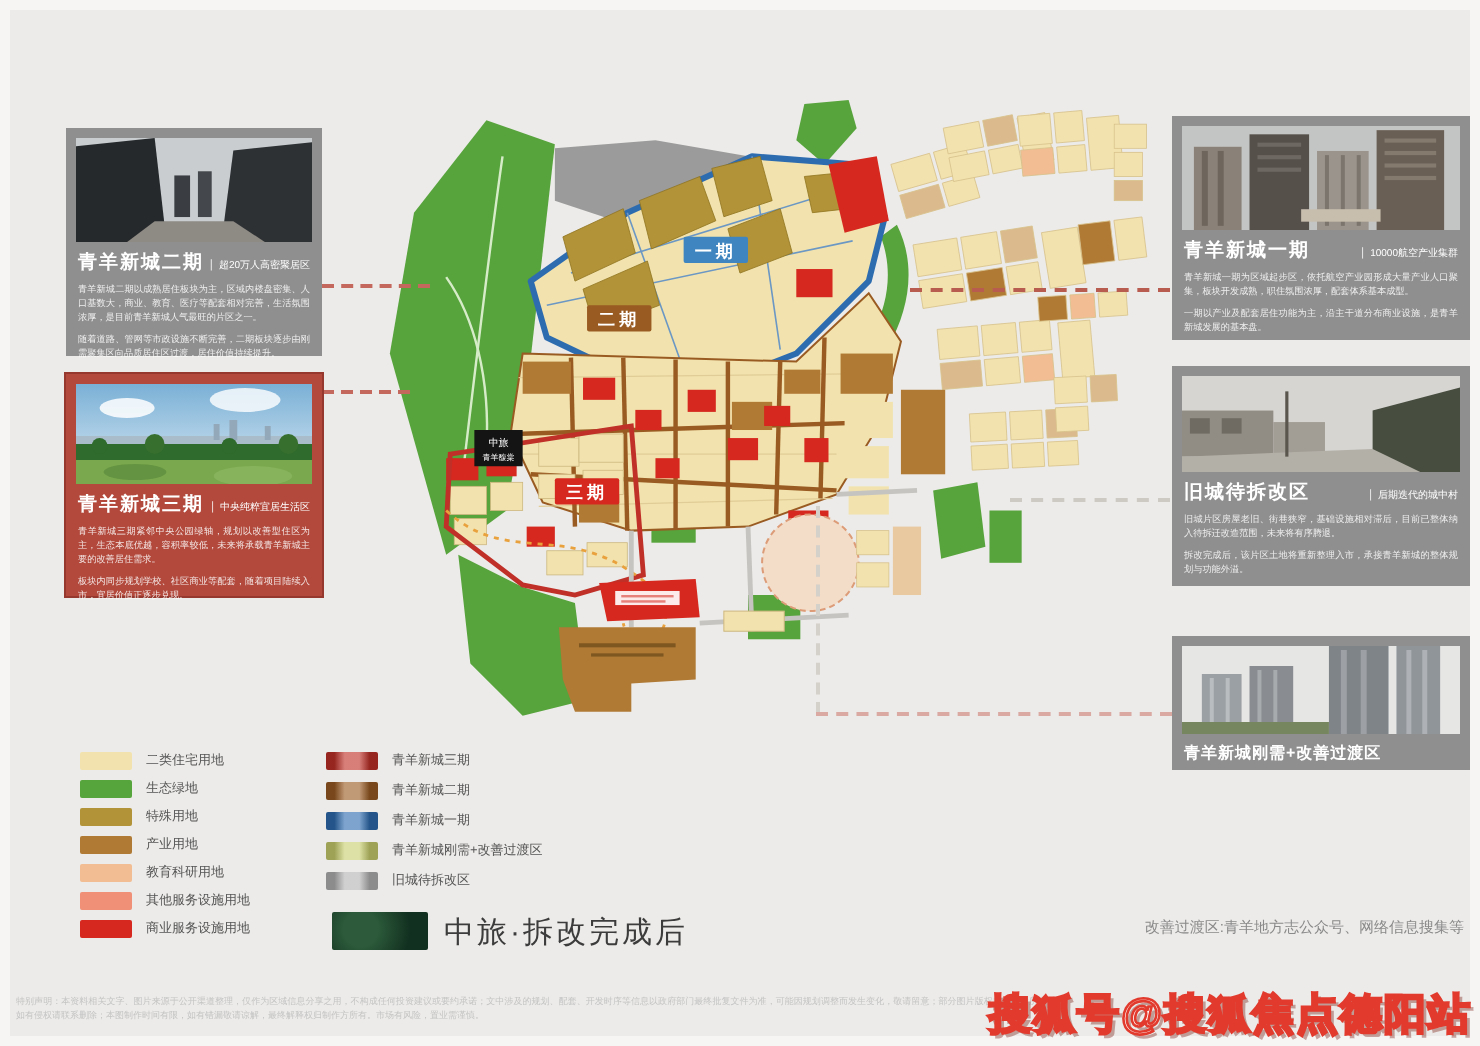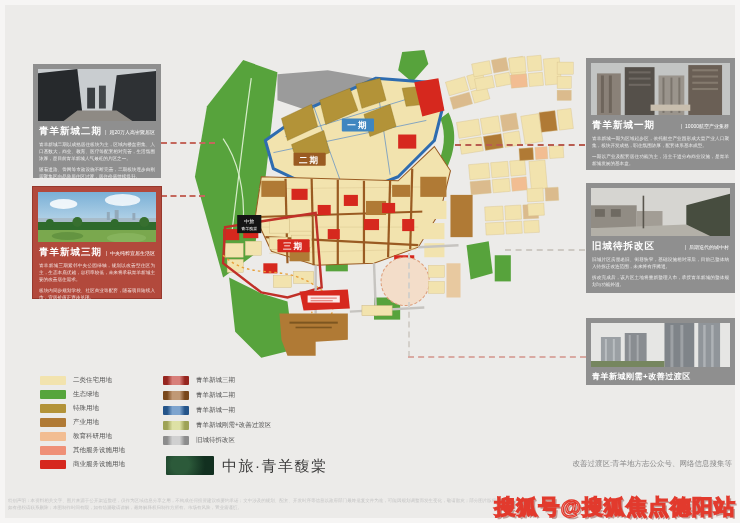--- a/index.html
+++ b/index.html
@@ -430,18 +430,18 @@
   <div class="lg-row" style="left:163px;top:421px;">
     <span class="sw seg" style="background-color: rgb(201, 207, 110);"></span>
     <span class="lg-label">青羊新城刚需+改善过渡区</span>
   </div>
   <div class="lg-row" style="left:163px;top:436px;">
     <span class="sw seg" style="background-color: rgb(179, 179, 179);"></span>
     <span class="lg-label">旧城待拆改区</span>
   </div>
 
   <div id="logo-img"></div>
-  <div id="logo-text">中旅·青羊馥棠</div>
+  <div id="logo-text">中旅·拆改完成后</div>
   <div id="source">改善过渡区:青羊地方志公众号、网络信息搜集等</div>
   <div id="disclaimer">特别声明：本资料相关文字、图片来源于公开渠道整理，仅作为区域信息分享之用，不构成任何投资建议或要约承诺；文中涉及的规划、配套、开发时序等信息以政府部门最终批复文件为准，可能因规划调整而发生变化，敬请留意；部分图片版权归原作者所有，如有侵权请联系删除；本图制作时间有限，如有错漏敬请谅解，最终解释权归制作方所有。市场有风险，置业需谨慎。</div>
   <div id="watermark">搜狐号@搜狐焦点德阳站</div>
 
 </div>
 
 </body></html>

